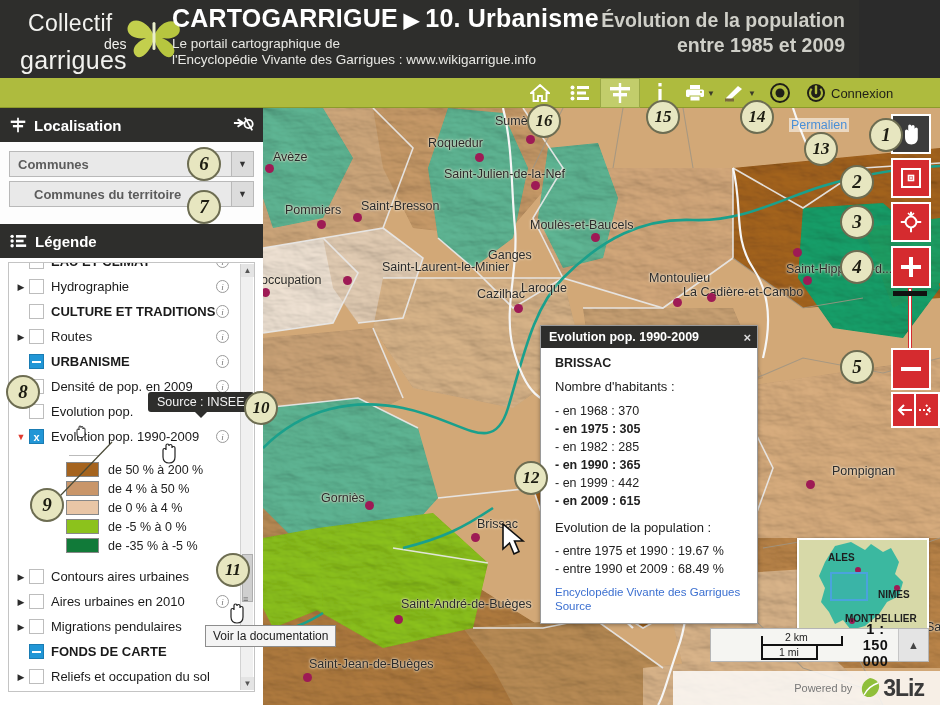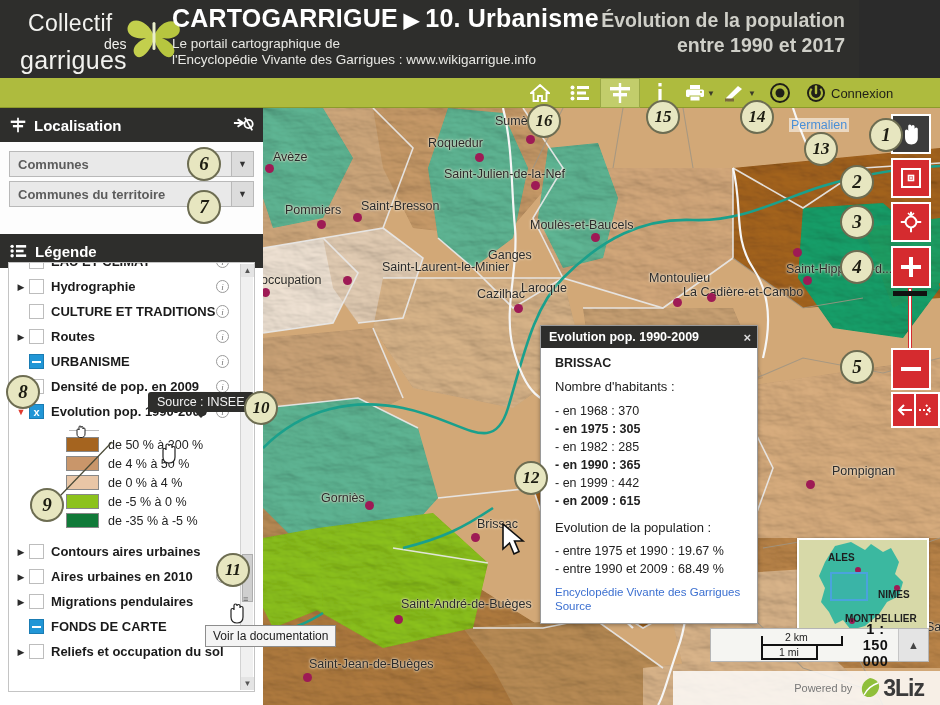--- a/index.html
+++ b/index.html
@@ -69,21 +69,21 @@
     padding:0 10px; font-size:15px; font-weight:bold; position:relative;
   }
   .panel-head .hicon { margin-right:8px; display:flex; }
   .panel-head .righticon { position:absolute; right:8px; top:6px; }
 
   #localisation-body { background:#fdfdfd; padding:9px 9px 9px 9px; }
   .selwrap {
     position:relative; height:26px; margin-bottom:4px; display:flex;
     border:1px solid #b9b9b9; background:#e9e9e9;
   }
-  .selwrap:last-child { margin-bottom:18px; }
+  .selwrap:last-child { margin-bottom:8px;padding-left:16px; }
   .selwrap .seltext {
     flex:1; display:flex; align-items:center; padding-left:8px;
     font-size:13px; color:#5c5c5c; font-weight:bold;
   }
   .selwrap .selarrow {
     width:22px; border-left:1px solid #b9b9b9; background:#dcdcdc;
     display:flex; align-items:center; justify-content:center;
     font-size:9px; color:#333;
   }
 
@@ -108,21 +108,21 @@
   }
   .lrow .cb.checked {
     background:#2196d6; border-color:#1a7cb3; color:#fff; font-size:11px;
     font-weight:bold; display:flex; align-items:center; justify-content:center;
   }
   .lrow .cb.minus {
     background:#2196d6; border-color:#1a7cb3; color:#fff;
     display:flex; align-items:center; justify-content:center;
   }
   .lrow .cb.minus::after { content:""; width:9px; height:2px; background:#fff; display:block; }
-  .lrow .lname { font-weight:bold; flex:1; }
+  .lrow .lname { font-weight:normal; flex:1; }
   .lrow .lname.cat { font-weight:bold; }
   .lrow .info {
     width:13px; height:13px; border-radius:50%; border:1px solid #9a9a9a;
     color:#777; font-size:9px; display:flex; align-items:center; justify-content:center;
     margin-right:12px; font-style:italic; font-family:"Liberation Serif", serif;
   }
   .swatchrow { display:flex; align-items:center; height:19px; padding-left:57px; font-size:12.5px; color:#222; }
   .swatch { width:33px; height:15px; border:1px solid #888; margin-right:9px; flex:0 0 33px; }
   .sepline { margin-left:60px; width:30px; border-top:1px solid #bbb; height:1px; margin-top:6px; margin-bottom:4px;}
 
@@ -273,21 +273,21 @@
   <div id="title-block">
     <div id="app-title">
       <span>CARTOGARRIGUE</span><span class="tri">▶</span><span>10. Urbanisme</span>
     </div>
     <div id="subtitle1">Le portail cartographique de</div>
     <div id="subtitle2">l'Encyclopédie Vivante des Garrigues : www.wikigarrigue.info</div>
   </div>
 
   <div id="right-title">
     <div>Évolution de la population</div>
-    <div>entre 1990 et 2017</div>
+    <div>entre 1985 et 2009</div>
   </div>
 </div>
 
 <div id="toolbar">
   <div class="tools">
 
     <div class="tbtn">
       <svg width="20" height="18" viewBox="0 0 20 18">
         <path d="M10 1 L19 9 L16.5 9 L16.5 17 L12 17 L12 12 L8 12 L8 17 L3.5 17 L3.5 9 L1 9 Z" fill="none" stroke="#fff" stroke-width="1.8"></path>
       </svg>
@@ -440,20 +440,25 @@
         <span class="info">i</span>
       </div>
 
       <div class="lrow">
         <span class="twisty none">▶</span>
         <span class="cb"></span>
         <span class="lname">Densité de pop. en 2009</span>
         <span class="info">i</span>
       </div>
 
+      <div class="lrow">
+        <span class="twisty none">▶</span>
+        <span class="cb"></span>
+        <span class="lname">Evolution pop.</span>
+      </div>
 
       <div class="lrow">
         <span class="twisty down">▼</span>
         <span class="cb checked">x</span>
         <span class="lname">Evolution pop. 1990-2009</span>
         <span class="info">i</span>
       </div>
 
       <div class="sepline"></div>
 

